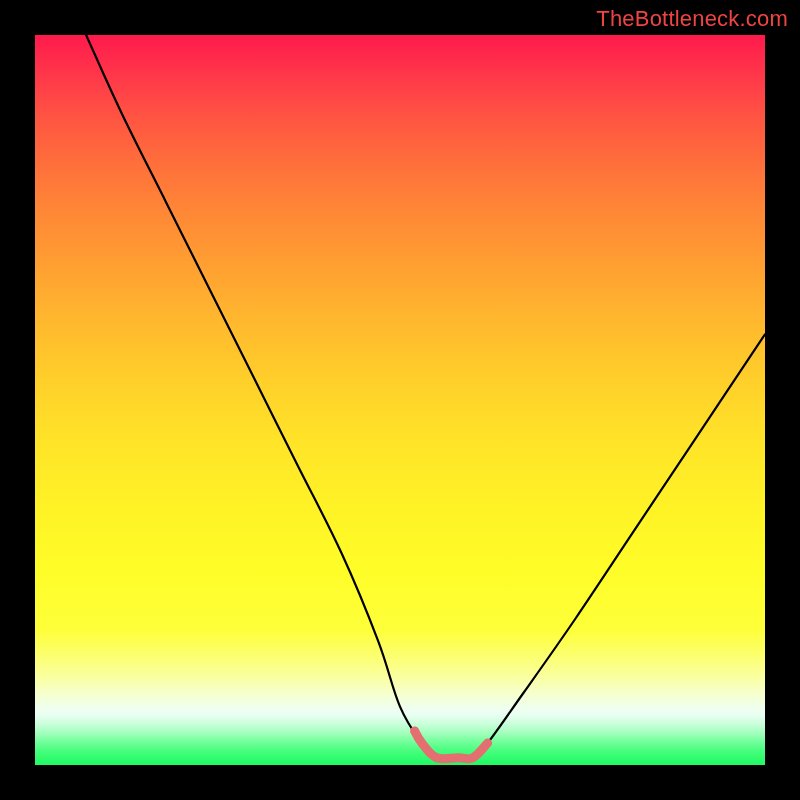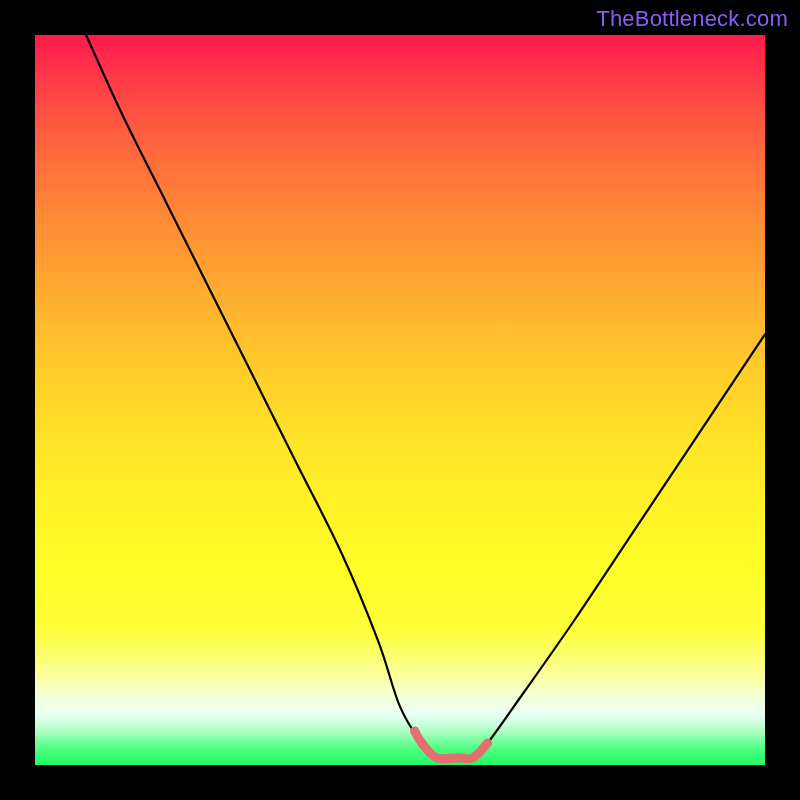--- a/index.html
+++ b/index.html
@@ -7,21 +7,21 @@
   .frame {
     position: relative;
     width: 800px;
     height: 800px;
     background: #000;
   }
   .watermark {
     position: absolute;
     top: 6px;
     right: 12px;
-    color: #8b5cf6;
+    color: #ef4444;
     font-family: Arial, Helvetica, sans-serif;
     font-size: 22px;
     letter-spacing: 0.2px;
     z-index: 50;
   }
   .plot-area {
     position: absolute;
     left: 35px;
     top: 35px;
     width: 730px;

